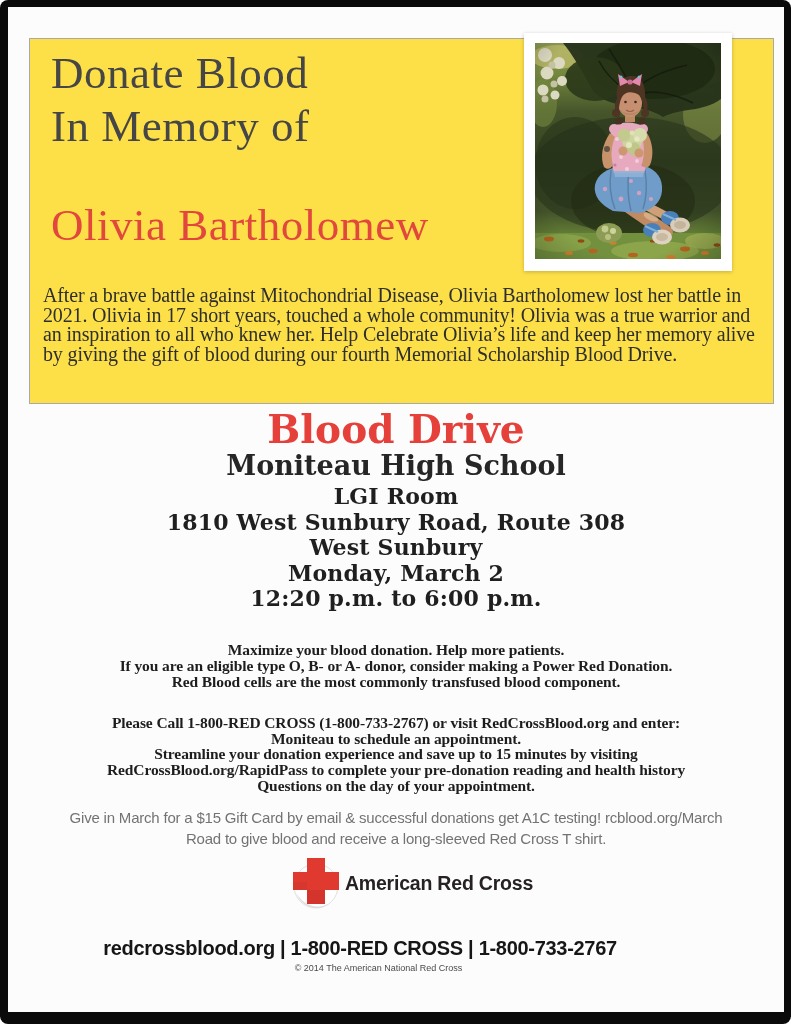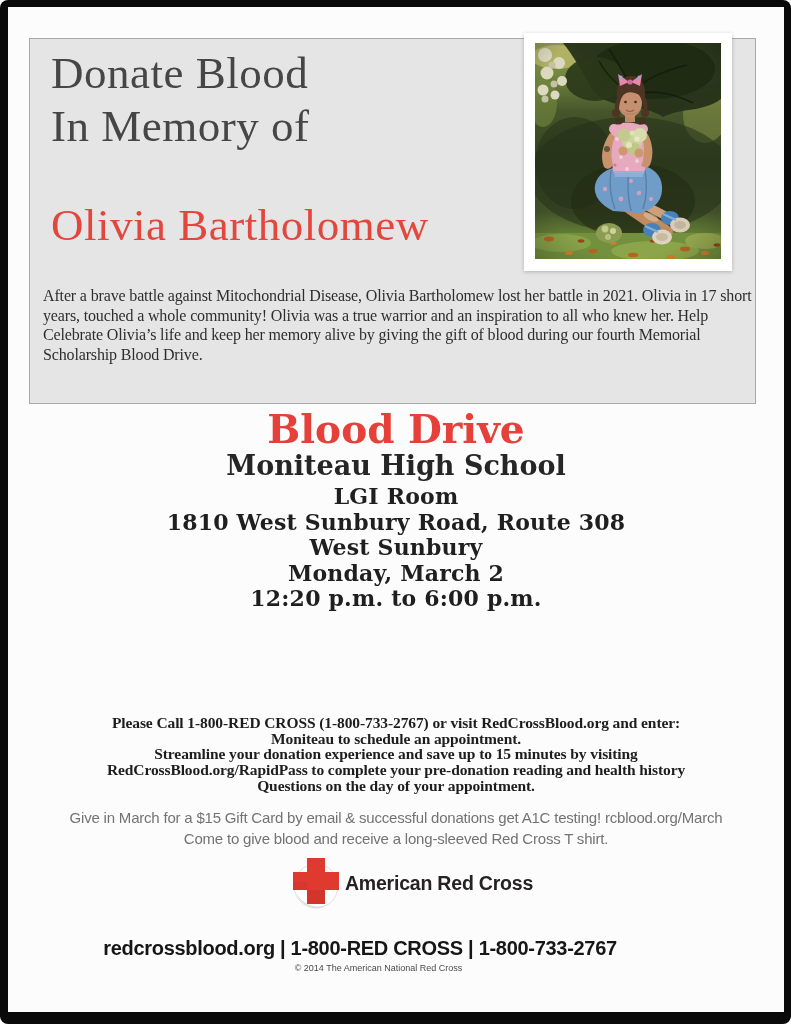--- a/index.html
+++ b/index.html
@@ -2,31 +2,31 @@
 <html style="--accent-red: #e2473e; --heading-red: #e5413a; --logo-red: #e03a30; --title-gray: #464646;"><head>
 <meta charset="utf-8">
 <style>
   html,body{margin:0;padding:0;background:#ffffff;}
   .scan{position:relative;width:791px;height:1024px;background:#0a0a0a;border-radius:8px;overflow:hidden;
         font-family:"Liberation Serif",serif;}
   .page{position:absolute;left:8px;top:7px;width:776px;height:1005px;background:#fcfcfc;}
 
   
   .header-box{position:absolute;left:21px;top:31px;width:725px;height:364px;
-              border:1px solid #a9a9a9;background:#e5e5e5;}
+              border:1px solid #a9a9a9;background:#fde047;padding-left:18px;}
   .title{position:absolute;left:21px;top:8px;margin:0;font-weight:400;
          font-size:45px;line-height:53px;color:var(--title-gray,#464646);letter-spacing:.5px;}
   .t-line{display:block;}
   .honoree{position:absolute;left:21px;top:160px;font-size:45px;line-height:52px;
            color:var(--accent-red,#e2473e);letter-spacing:.5px;}
   .photo{position:absolute;left:494px;top:-6px;margin:0;padding:10px 11px 12px;
          background:#ffffff;box-shadow:0 1px 4px rgba(0,0,0,.22);}
   .photo svg{display:block;width:186px;height:216px;}
   .tribute{position:absolute;left:13px;top:247px;width:717px;margin:0;
-           font-size:16px;line-height:19.6px;color:#2e2e2e;letter-spacing:-.15px;}
+           font-size:20px;line-height:19.6px;color:#2e2e2e;letter-spacing:-.15px;}
 
   
   .event{position:absolute;left:0;top:405px;width:100%;text-align:center;
          font-family:"DejaVu Serif",serif;font-weight:700;color:#1f1f1f;}
   .ev-heading{margin:0 0 3px;font-size:39px;line-height:35px;color:var(--heading-red,#e5413a);}
   .ev-venue{font-size:27px;line-height:32px;color:#262626;margin-bottom:2px;}
   .ev-line{font-size:22px;line-height:25.5px;letter-spacing:.2px;}
 
   
   .info{position:absolute;left:0;width:100%;text-align:center;
@@ -217,35 +217,40 @@
     <section class="event">
       <h2 class="ev-heading">Blood Drive</h2>
       <div class="ev-venue">Moniteau High School</div>
       <div class="ev-line">LGI Room</div>
       <div class="ev-line">1810 West Sunbury Road, Route 308</div>
       <div class="ev-line">West Sunbury</div>
       <div class="ev-line">Monday, March 2</div>
       <div class="ev-line">12:20 p.m. to 6:00 p.m.</div>
     </section>
 
+    <section class="info info-power">
+      <div class="info-line">Maximize your blood donation. Help more patients.</div>
+      <div class="info-line">If you are an eligible type O, B- or A- donor, consider making a Power Red Donation.</div>
+      <div class="info-line">Red Blood cells are the most commonly transfused blood component.</div>
+    </section>
 
     <section class="info info-schedule">
       <div class="info-line">Please Call 1-800-RED CROSS (1-800-733-2767) or visit RedCrossBlood.org and enter:</div>
       <div class="info-line">Moniteau to schedule an appointment.</div>
     </section>
 
     <section class="info info-rapidpass">
       <div class="info-line">Streamline your donation experience and save up to 15 minutes by visiting</div>
       <div class="info-line">RedCrossBlood.org/RapidPass to complete your pre-donation reading and health history</div>
       <div class="info-line">Questions on the day of your appointment.</div>
     </section>
 
     <section class="promo">
       <div class="promo-line">Give in March for a $15 Gift Card by email &amp; successful donations get A1C testing! rcblood.org/March</div>
-      <div class="promo-line">Come to give blood and receive a long-sleeved Red Cross T shirt.</div>
+      <div class="promo-line">Road to give blood and receive a long-sleeved Red Cross T shirt.</div>
     </section>
 
     <div class="logo-row">
       <svg class="logo-mark" viewBox="0 0 56 58">
         <circle cx="27" cy="32" r="22" fill="#ffffff" stroke="#e0e0e0" stroke-width="1"></circle>
         <path d="M7,38 A21.5,21.5 0 0 0 40,50 A24,24 0 0 1 7,38 Z" fill="#cfcfcf" opacity="0.7"></path>
         <rect class="cross" x="18" y="4" width="18" height="46"></rect>
         <rect class="cross" x="4" y="18" width="46" height="18"></rect>
         <rect x="18" y="36" width="18" height="14" fill="#b92f28" opacity="0.35"></rect>
         <rect x="4" y="28" width="14" height="8" fill="#b92f28" opacity="0.25"></rect>

